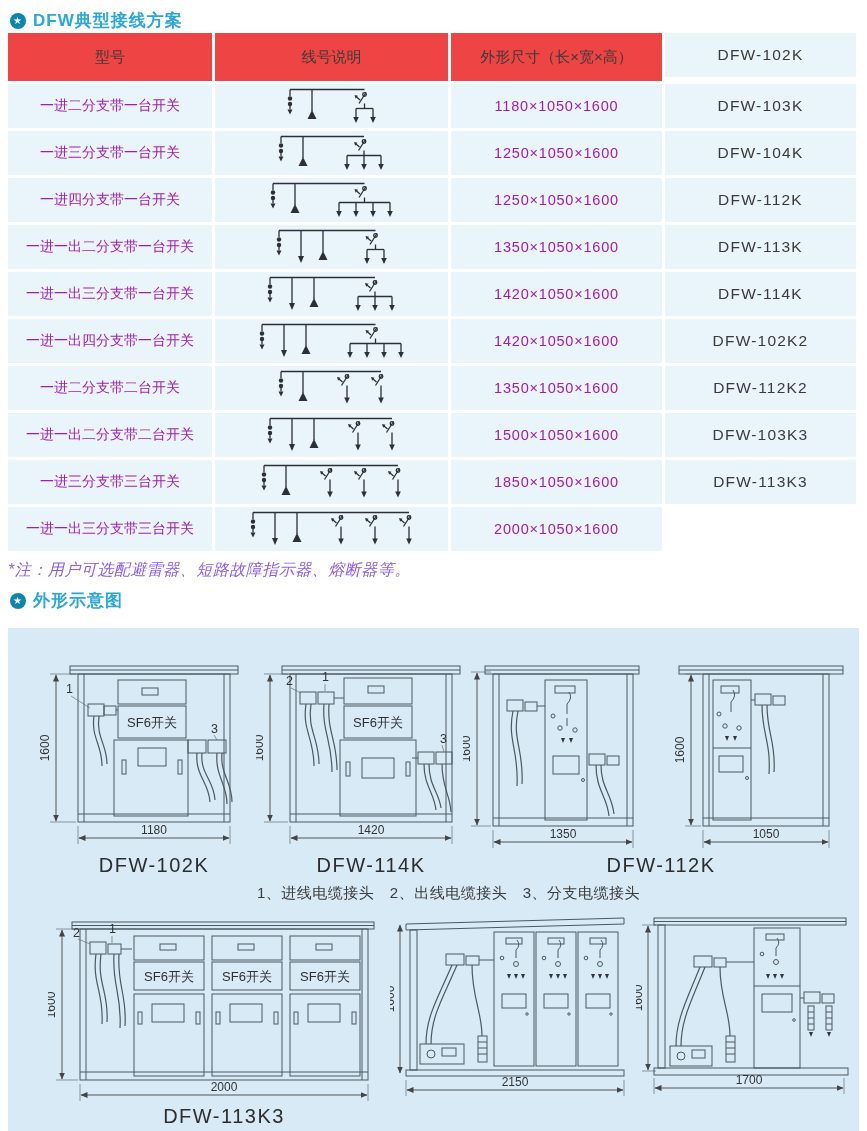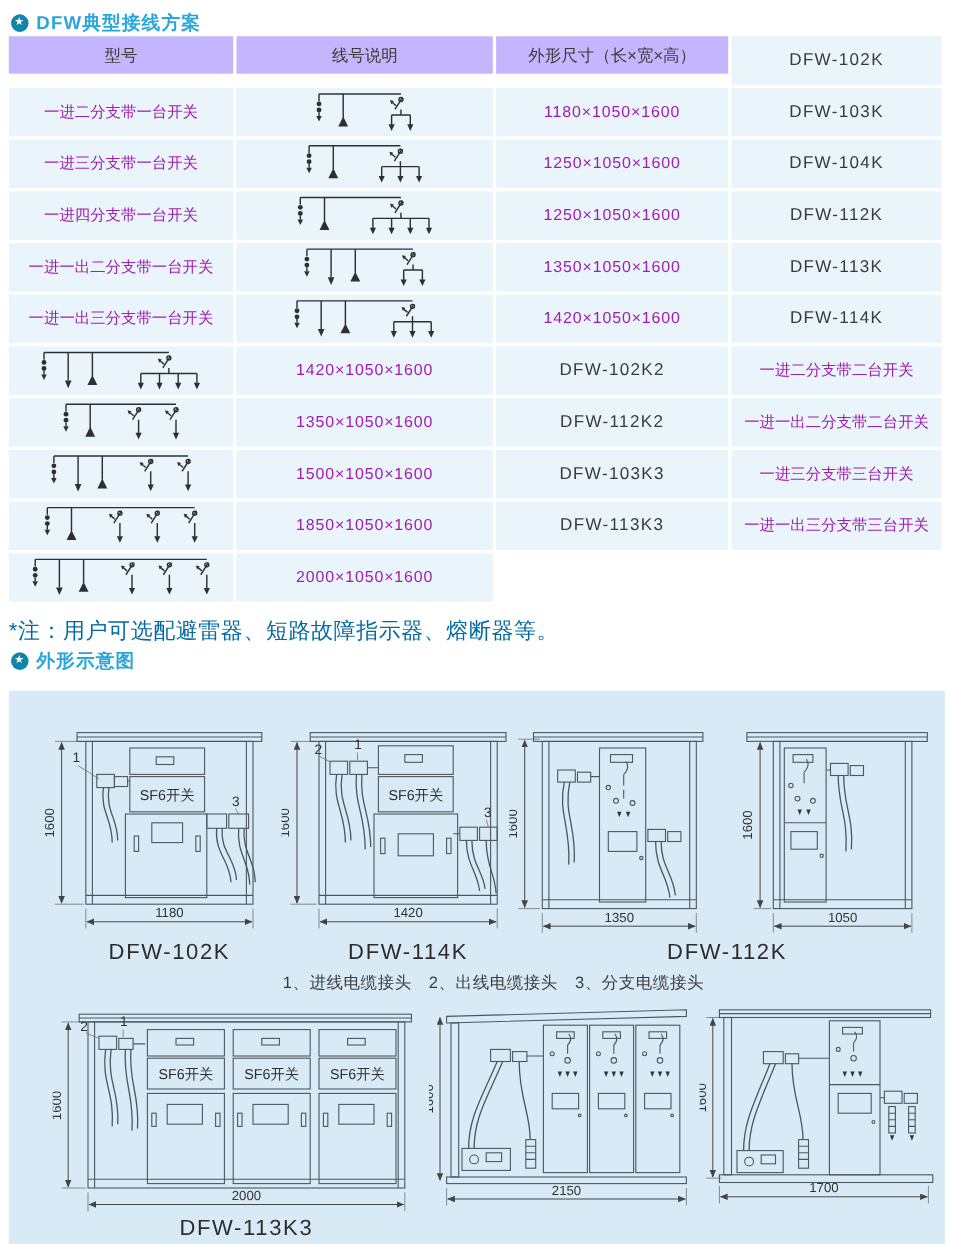--- a/index.html
+++ b/index.html
@@ -7,28 +7,28 @@
     width:867px;height:1131px;position:relative;background:#ffffff;
     font-family:"Liberation Sans","DejaVu Sans",sans-serif;overflow:hidden;color:#333;
   }
   .section-title{position:absolute;left:10px;display:flex;align-items:center;gap:7px;
     color:#2aa6da;font-size:17px;font-weight:bold;letter-spacing:1px;}
   .flower-icon{width:16px;height:16px;border-radius:50%;background:#0e86ac;color:#fff;
     display:flex;align-items:center;justify-content:center;font-size:10px;line-height:1;}
   
   .spec-table{position:absolute;left:8px;top:33px;width:851px;display:grid;
     grid-template-columns:204px 233px 211px 191px;gap:3px;background:#fff;}
-  .th{background:#c4b5fd;height:34px;display:flex;align-items:center;justify-content:center;
+  .th{background:#ef4444;height:48px;display:flex;align-items:center;justify-content:center;
     font-size:15px;color:#3a3a3a;text-align:center;}
   .td{background:#e9f4fb;height:44px;display:flex;align-items:center;justify-content:center;
     font-size:14px;color:#a21caf;}
   .td.model{font-size:15.5px;letter-spacing:1.2px;color:#3a3a3a;}
   .td.size{font-size:14.5px;letter-spacing:0.8px;text-align:right;}
   
-  .note{position:absolute;left:8px;top:560px;font-size:20px;color:#0369a1;letter-spacing:0.5px;}
+  .note{position:absolute;left:8px;top:560px;font-size:16px;color:#8b5cf6;letter-spacing:0.5px;font-style:italic;}
   .panel{position:absolute;left:8px;top:628px;width:851px;height:503px;background:#d7eaf6;}
   .legend{position:absolute;left:15px;top:256px;width:100%;text-align:center;
     font-size:15px;color:#3c3c3c;letter-spacing:0.5px;}
   .drw{position:absolute;}
   
   .drw line,.drw rect,.drw path,.drw circle,.drw polyline,.drw polygon{
     fill:none;stroke:#4c5860;stroke-width:1;}
   .drw .fil{fill:#30363b;stroke:none;}
   .drw .dim{stroke:#444;stroke-width:0.9;}
   .drw .ext{stroke:#667078;stroke-width:0.7;}
@@ -210,20 +210,21 @@
           <polygon points="48.5,34 57.5,34 53,25"></polygon>
           <polygon points="104,10 107.5,10.8 105.2,13.8"></polygon>
           <polygon points="94.2,32 99.8,32 97,38"></polygon>
           <polygon points="111.2,32 116.8,32 114,38"></polygon>
           <polygon points="128.2,32 133.8,32 131,38"></polygon>
         </g>
       </svg>
     </div>
     <div class="td size">1420×1050×1600</div>
     <div class="td model">DFW-114K</div>
+    <div class="td">一进一出四分支带一台开关</div>
     <div class="td">
       <svg width="158" height="42" viewBox="0 0 158 42">
         <g stroke="#2c3034" stroke-width="1.3" fill="none">
           <line x1="9" y1="4.5" x2="122.5" y2="4.5"></line>
           <line x1="9" y1="4.5" x2="9" y2="11"></line>
           <line x1="9" y1="21" x2="9" y2="24.5"></line>
           <line x1="31" y1="4.5" x2="31" y2="30"></line>
           <line x1="53" y1="4.5" x2="53" y2="26"></line>
           <circle cx="122.5" cy="9.5" r="1.8"></circle>
           <line x1="117" y1="18.5" x2="124" y2="7.5"></line>

